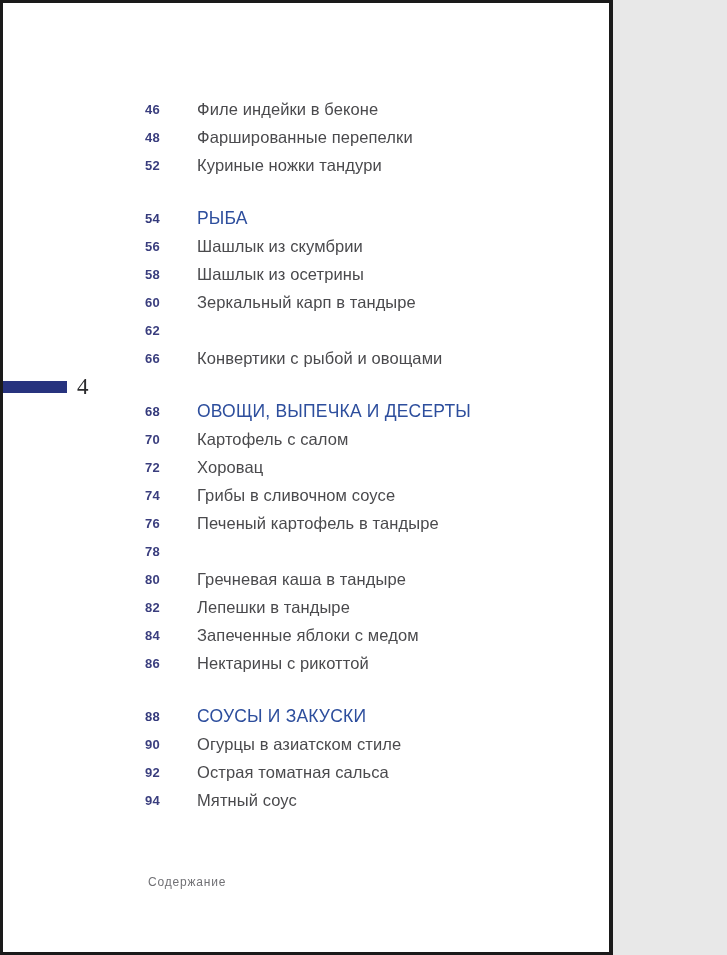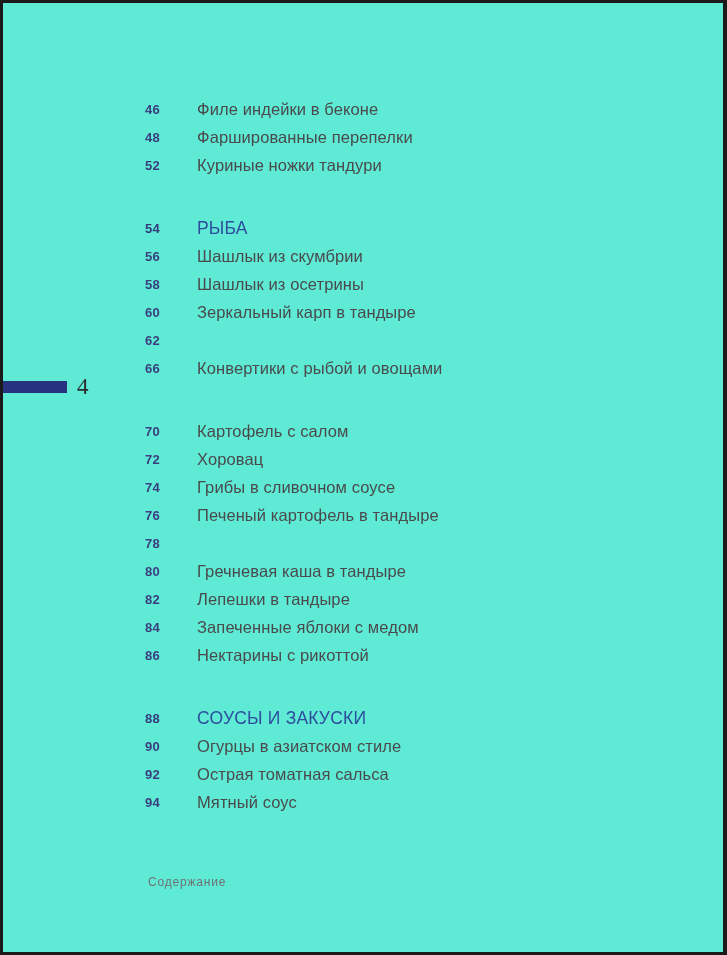--- a/index.html
+++ b/index.html
@@ -1,31 +1,31 @@
 <!DOCTYPE html>
 <html lang="ru"><head>
 <meta charset="utf-8">
 <style>
   html, body { margin: 0; padding: 0; background: #e8e8e8; }
   .page {
     position: relative;
-    width: 727px;
+    width: 613px;
     height: 955px;
     box-sizing: border-box;
-    background: #5eead4;
+    background: #ffffff;
     border: 3px solid #1a1a1a;
     border-right-width: 4px;
     font-family: "Liberation Sans", sans-serif;
     overflow: hidden;
   }
   .toc {
     padding-top: 92px;
     padding-left: 142px;
   }
-  .group { margin-top: 35px; }
+  .group { margin-top: 25px; }
   .group:first-child { margin-top: 0; }
   .row {
     display: flex;
     align-items: center;
     height: 28px;
   }
   .num {
     width: 52px;
     flex: 0 0 52px;
     font-size: 13px;
@@ -119,20 +119,24 @@
       <div class="row">
         <span class="num">62</span>
       </div>
       <div class="row">
         <span class="num">66</span>
         <span class="title">Конвертики с рыбой и овощами</span>
       </div>
     </section>
 
     <section class="group">
+      <div class="row header">
+        <span class="num">68</span>
+        <span class="title">ОВОЩИ, ВЫПЕЧКА И ДЕСЕРТЫ</span>
+      </div>
       <div class="row">
         <span class="num">70</span>
         <span class="title">Картофель с салом</span>
       </div>
       <div class="row">
         <span class="num">72</span>
         <span class="title">Хоровац</span>
       </div>
       <div class="row">
         <span class="num">74</span>

